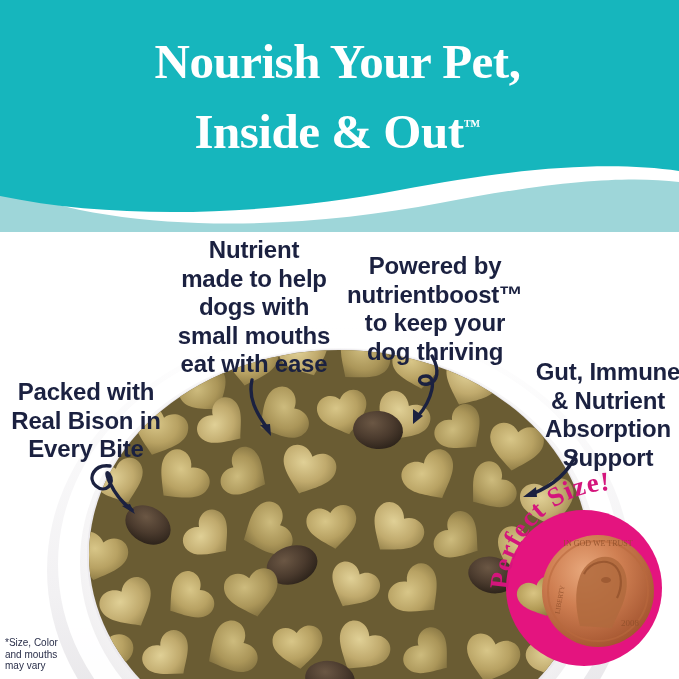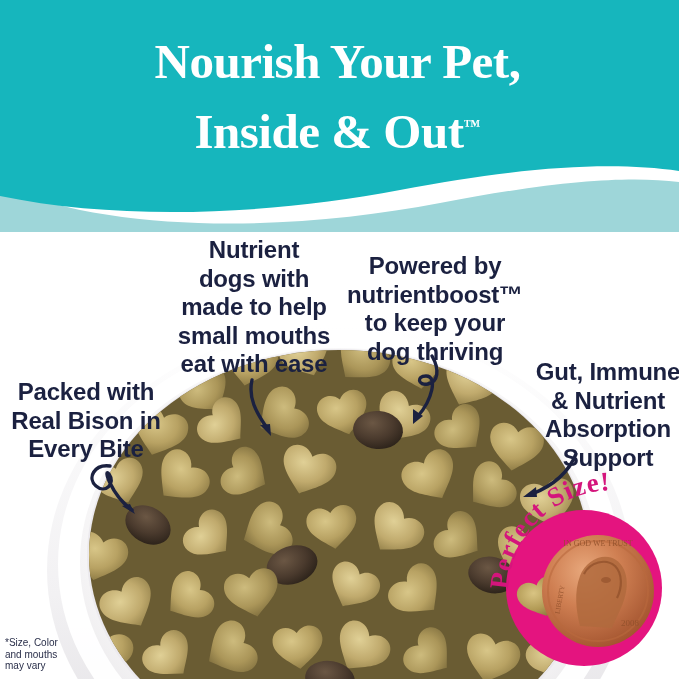--- a/index.html
+++ b/index.html
@@ -285,22 +285,22 @@
           <g transform="translate(330,454) rotate(10)">
               <ellipse cx="0" cy="0" rx="25" ry="18" fill="url(#kgDark)"></ellipse>
             </g>
         </g>
       </g>
     </svg>
   </div>
 
   <div class="callout" id="callout-mouths">
     <span class="ln">Nutrient</span>
+    <span class="ln">made to help</span>
     <span class="ln">dogs with</span>
-    <span class="ln">made to help</span>
     <span class="ln">small mouths</span>
     <span class="ln">eat with ease</span>
   </div>
 
   <div class="callout" id="callout-nutrientboost">
     <span class="ln">Powered by</span>
     <span class="ln">nutrientboost™</span>
     <span class="ln">to keep your</span>
     <span class="ln">dog thriving</span>
   </div>

